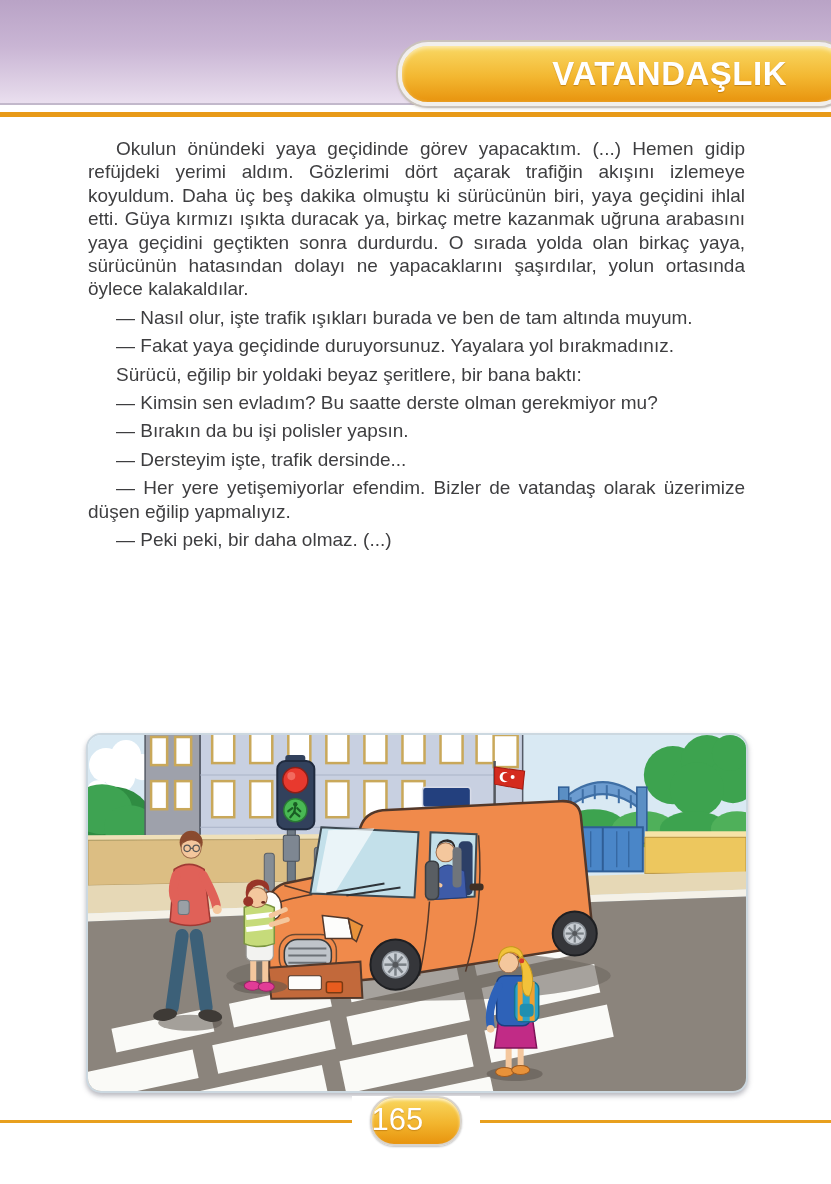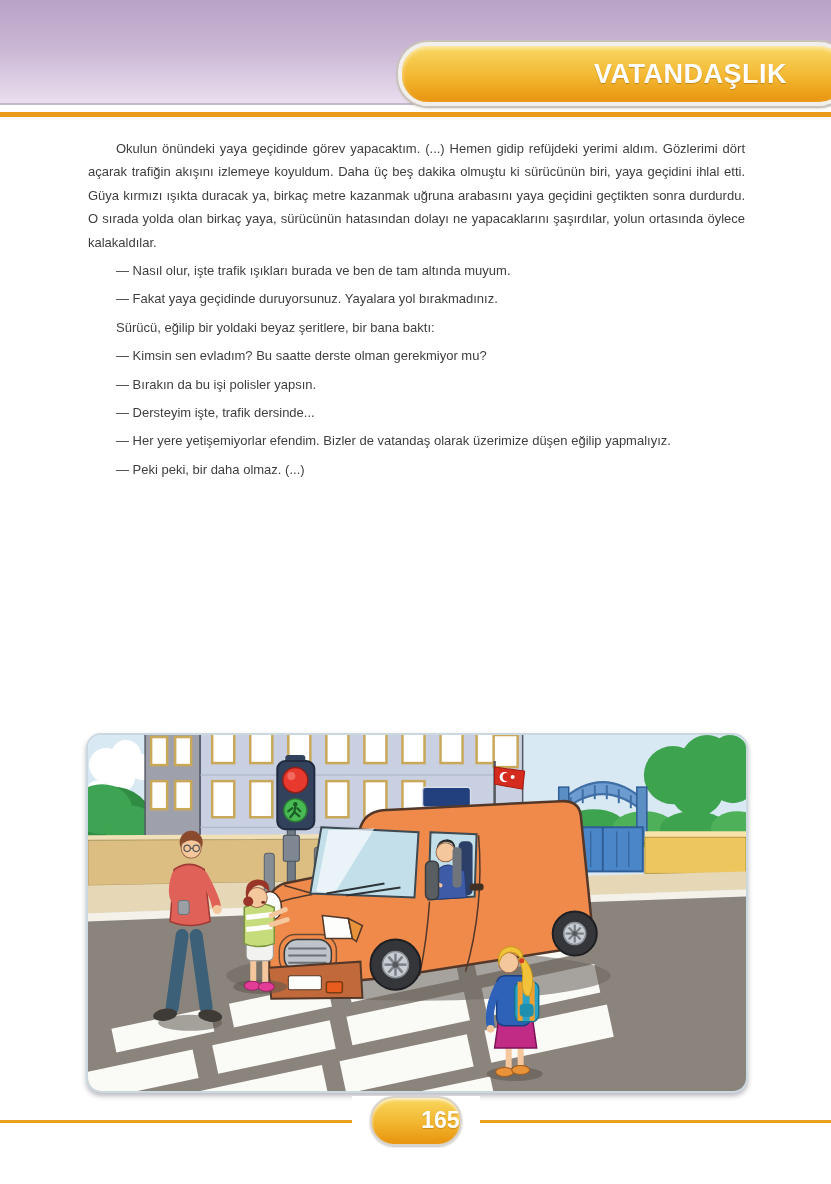--- a/index.html
+++ b/index.html
@@ -18,28 +18,28 @@
   .sep-orange{position:absolute;top:112px;left:0;width:831px;height:5px;background:#e89a18;}
   .chapter-banner{
     position:absolute;top:42px;left:398px;right:-18px;height:56px;
     border-radius:30px;
     background:linear-gradient(180deg,#f9d863 0%,#f3b731 55%,#e8940e 100%);
     border:4px solid #f1efec;
     box-shadow:0 0 0 2px #c9c2bb,0 2px 3px rgba(90,70,40,.35),inset 0 2px 4px rgba(255,255,255,.55);
   }
   .chapter-banner .title{
     position:absolute;right:58px;top:50%;transform:translateY(-50%);
-    color:#ffffff;font-size:27px;font-weight:bold;letter-spacing:.5px;
+    color:#ffffff;font-size:33px;font-weight:bold;letter-spacing:.5px;
     text-shadow:0 1px 1px rgba(150,85,0,.45);
   }
   
   .story{
     position:absolute;left:88px;top:119px;width:657px;height:612px;overflow:hidden;
     padding-top:18px;
-    font-size:13px;line-height:23.4px;color:#3e3e40;text-align:justify;
+    font-size:19px;line-height:23.4px;color:#3e3e40;text-align:justify;
   }
   .story p{margin:0 0 5px 0;text-indent:28px;}
   
   .illustration{
     position:absolute;left:86px;top:733px;width:658px;height:356px;
     border-radius:15px;overflow:hidden;border:2px solid #ccd8e0;
     box-shadow:inset 0 0 0 3px #ffffff,0 3px 5px rgba(100,100,115,.45);
     background:#d9e9f3;
   }
   .illustration svg{display:block;width:100%;height:100%;}
@@ -47,21 +47,21 @@
   .footer-rule{position:absolute;top:1120px;left:0;width:831px;height:3px;background:#e8a01e;}
   .pill-wrap{
     position:absolute;top:1096px;left:50%;transform:translateX(-50%);
     background:#ffffff;padding:0 18px;
   }
   .page-pill{
     width:88px;height:46px;border-radius:24px;
     background:linear-gradient(180deg,#f9d75f 0%,#f2b52e 55%,#e8940e 100%);
     border:2px solid #d8d3cc;
     box-shadow:inset 0 2px 3px rgba(255,255,255,.7),0 1px 2px rgba(0,0,0,.25);
-    color:#ffffff;font-size:23px;font-weight:bold;text-align:right;line-height:44px;
+    color:#ffffff;font-size:31px;font-weight:normal;text-align:left;line-height:44px;
     text-shadow:0 1px 1px rgba(150,85,0,.4);
   }
 </style>
 </head>
 <body>
 
 <div class="page">
 
   <div class="header-band"></div>
   <div class="sep-gray"></div>

